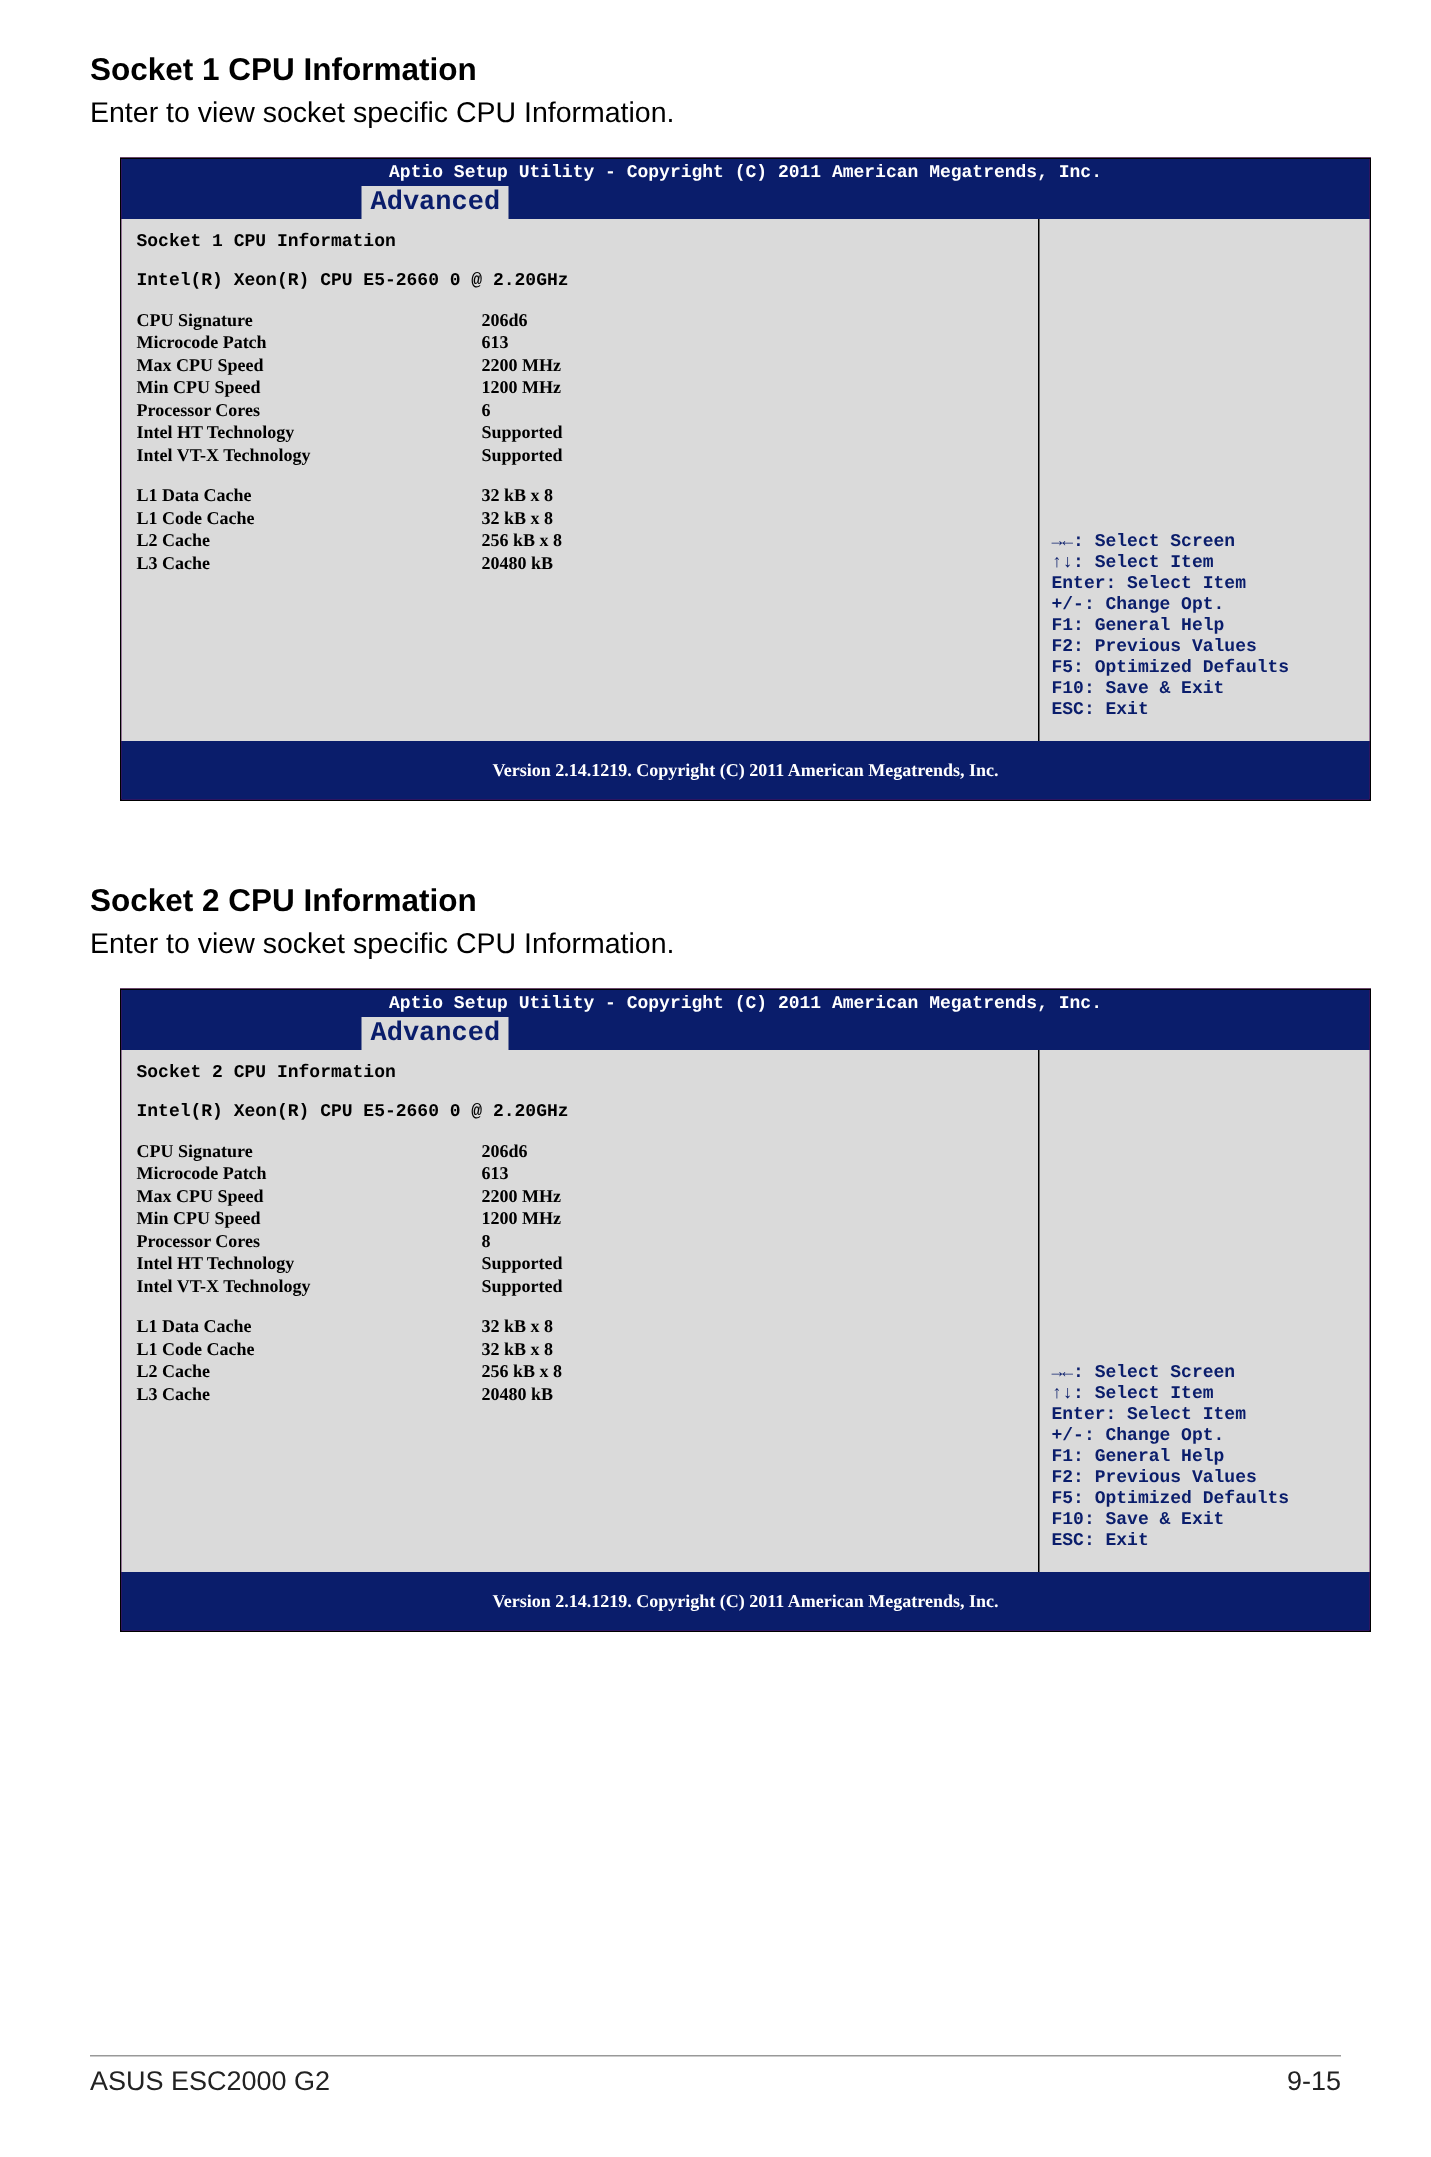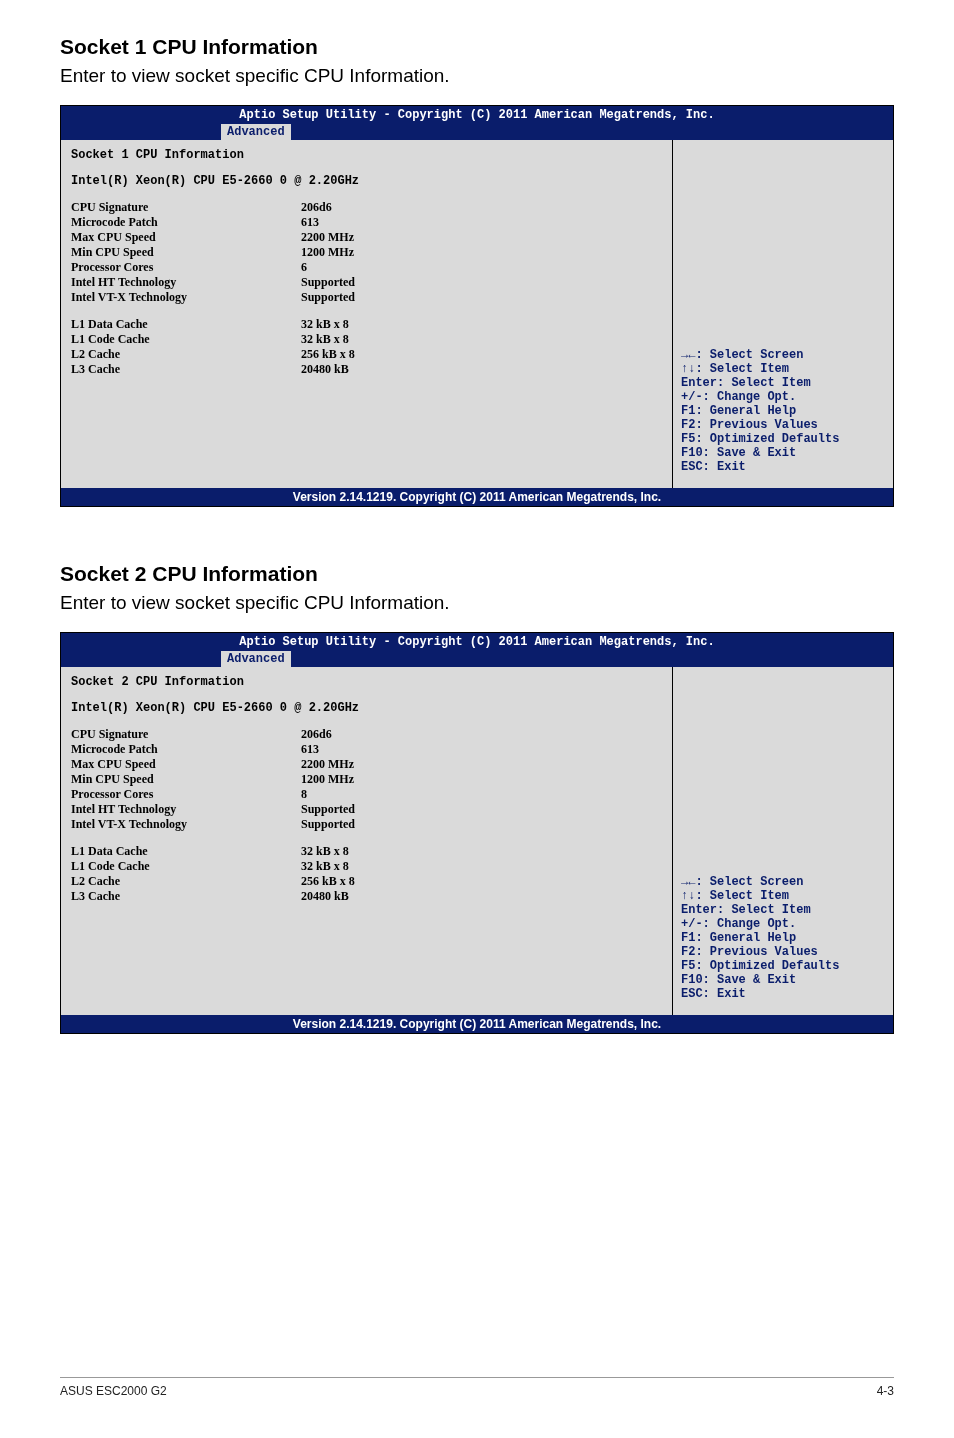--- a/index.html
+++ b/index.html
@@ -18,40 +18,41 @@
     margin-bottom: 6px;
   }
   .section-subtext {
     font-size: 19px;
     margin-bottom: 18px;
   }
   .bios-box {
     border: 1px solid #000;
     width: 100%;
     background: #a21caf;
+    margin-left: 20px;
   }
   .bios-header {
     background: #0a1d6b;
     color: #ffffff;
     font-family: "Courier New", monospace;
     font-size: 12px;
     font-weight: bold;
     padding: 2px 0;
     text-align: center;
   }
   .bios-tabbar {
     background: #0a1d6b;
     display: flex;
     padding-left: 160px;
   }
   .bios-tab {
     background: #dadada;
     color: #0a1d6b;
     font-family: "Courier New", monospace;
-    font-size: 12px;
+    font-size: 18px;
     font-weight: bold;
     padding: 1px 6px;
     text-align: center;
   }
   .bios-body {
     display: flex;
     background: #dadada;
     font-family: "Courier New", monospace;
     font-size: 12px;
     font-weight: bold;
@@ -68,37 +69,37 @@
     color: #0a1d6b;
   }
   .row { display: flex; font-family: Liberation Serif, serif; }
   .row .label { width: 230px; }
   .row .value { flex: 1; }
   .spacer { height: 12px; }
   .right-spacer { height: 200px; }
   .bios-footer {
     background: #0a1d6b;
     color: #ffffff;
-    font-family: Liberation Sans, sans-serif;
+    font-family: Liberation Serif, serif;
     font-size: 12px;
     font-weight: bold;
-    padding: 2px 0;
+    padding: 12px 0;
     text-align: center;
   }
   .section-gap { height: 55px; }
   .page-footer {
     position: absolute;
     bottom: 40px;
     left: 60px;
     right: 60px;
     border-top: 1px solid #999;
     padding-top: 6px;
     display: flex;
     justify-content: space-between;
-    font-size: 12px;
+    font-size: 18px;
     color: #222;
   }
 </style>
 </head>
 <body>
 
 <div>
   <h2 class="section-heading">Socket 1 CPU Information</h2>
   <p class="section-subtext">Enter to view socket specific CPU Information.</p>
 
@@ -251,14 +252,14 @@
         <div>F10: Save &amp; Exit</div>
         <div>ESC: Exit</div>
       </div>
     </div>
     <div class="bios-footer">Version 2.14.1219. Copyright (C) 2011 American Megatrends, Inc.</div>
   </div>
 </div>
 
 <div class="page-footer">
   <span>ASUS ESC2000 G2</span>
-  <span>4-3</span>
+  <span>9-15</span>
 </div>
 
 </body></html>

